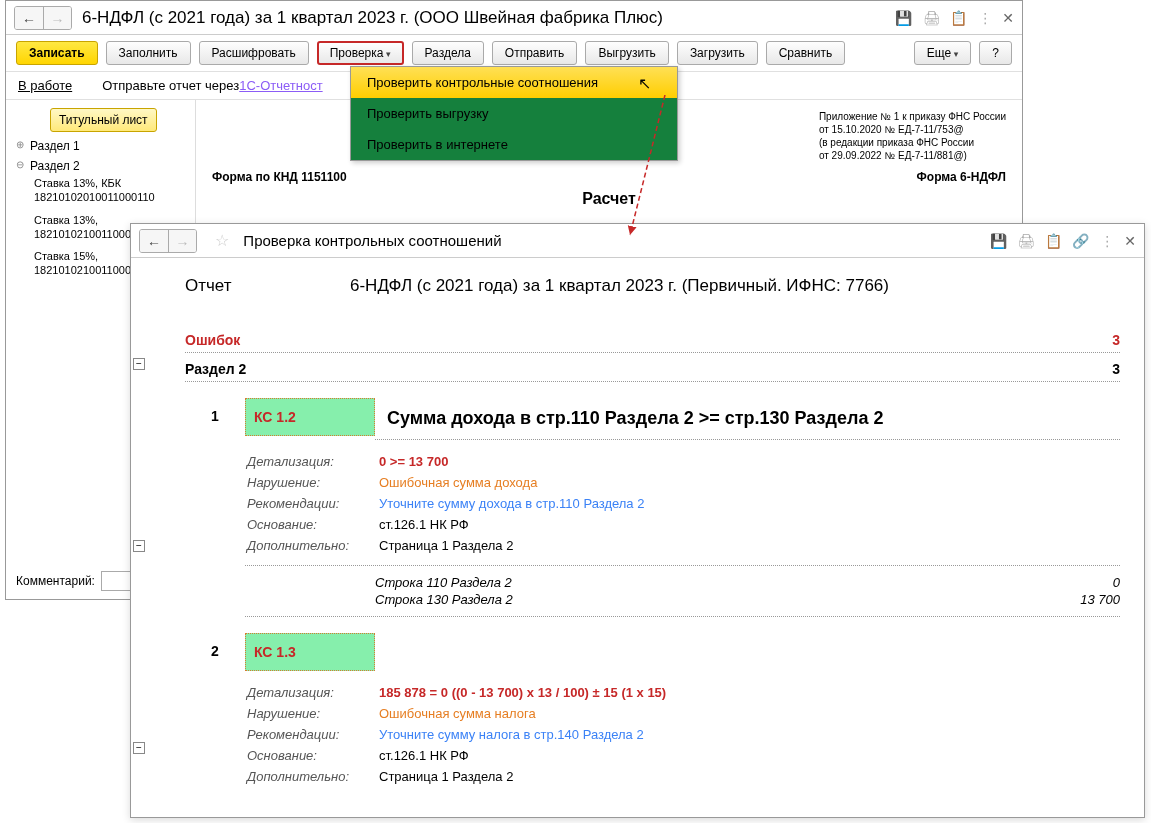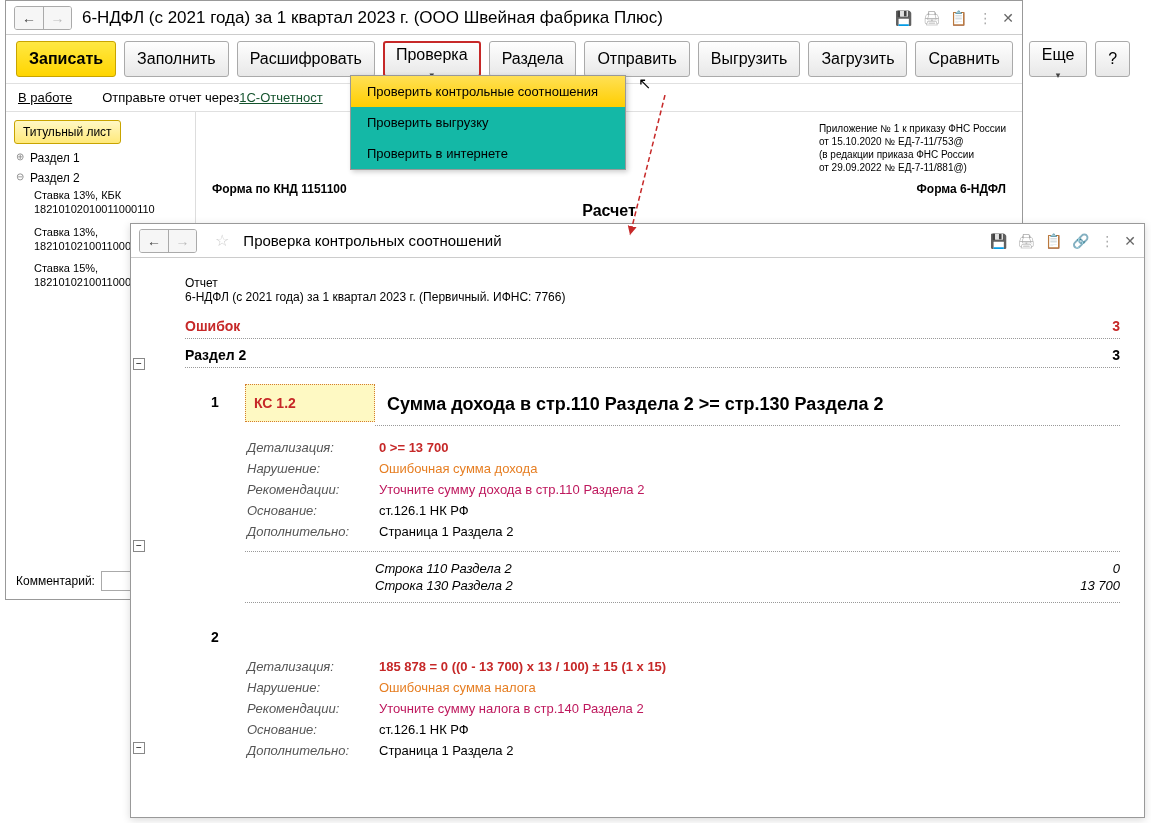--- a/index.html
+++ b/index.html
@@ -12,72 +12,72 @@
 .nav-btns { display: flex; border: 1px solid #aaa; border-radius: 3px; overflow: hidden; margin-right: 10px; }
 .nav-btn { width: 28px; height: 22px; background: #f6f6f6; border: none; display: flex; align-items: center; justify-content: center; cursor: pointer; font-size: 14px; color: #444; }
 .nav-btn + .nav-btn { border-left: 1px solid #aaa; }
 .nav-btn.disabled { color: #bbb; }
 .title-text { font-size: 17px; flex: 1; }
 .title-icons { display: flex; gap: 10px; align-items: center; color: #aaa; }
 .title-icons span { cursor: pointer; font-size: 14px; }
 .title-icons .x { color: #666; }
 
 .toolbar { display: flex; align-items: center; padding: 6px 10px; gap: 8px; background: #fff; border-bottom: 1px solid #e0e0e0; }
-.btn { padding: 4px 12px; border: 1px solid #aaa; border-radius: 3px; background: linear-gradient(#fefefe, #e8e8e8); cursor: pointer; font-size: 16px; height: 36px; }
+.btn { padding: 4px 12px; border: 1px solid #aaa; border-radius: 3px; background: linear-gradient(#fefefe, #e8e8e8); cursor: pointer; font-size: 12px; height: 24px; }
 .btn-yellow { background: linear-gradient(#ffe843, #ffd500); border-color: #c8a400; font-weight: bold; }
 .btn-outlined { border: 2px solid #c62828; padding: 3px 11px; position: relative; }
 .btn-drop::after { content: " ▾"; font-size: 9px; color: #444; }
 .spacer { flex: 1; }
 
 .statusbar { display: flex; align-items: flex-start; padding: 6px 12px; background: #fff; font-size: 13px; border-bottom: 1px solid #e0e0e0; }
-.statusbar .link { color: #14532d; text-decoration: underline; cursor: pointer; }
+.statusbar .link { color: #8b5cf6; text-decoration: underline; cursor: pointer; }
 .statusbar .status-label { text-decoration: underline; margin-right: 30px; }
 
 .body-area { display: flex; height: calc(100% - 130px); }
 .sidebar { width: 190px; padding: 8px; border-right: 1px solid #ddd; }
 .tree-item { padding: 3px 2px; font-size: 12px; cursor: pointer; display: flex; align-items: flex-start; }
-.tree-item.tab-style { background: linear-gradient(#fff8c5, #ffe97a); border: 1px solid #c8a400; border-radius: 3px; padding: 4px 8px; margin-bottom: 4px; display: inline-block; }
+.tree-item.tab-style { background: linear-gradient(#fff8c5, #ffe97a); border: 1px solid #c8a400; border-radius: 3px; padding: 4px 8px; margin-bottom: 4px; display: inline-block; margin-left: 36px; }
 .tree-expand { width: 14px; color: #888; font-size: 10px; }
 .tree-child { padding-left: 20px; font-size: 11px; line-height: 1.3; }
 
 .content { flex: 1; padding: 10px 16px; position: relative; }
 .doc-header { display: flex; justify-content: space-between; align-items: flex-start; font-size: 11px; }
 .knd-box { border: 1px solid #000; padding: 2px 8px; display: inline-block; margin-top: 10px; }
 .prilozh { font-size: 10px; line-height: 1.3; }
 .form-label { display: flex; justify-content: space-between; margin-top: 8px; font-weight: bold; font-size: 12px; }
 .raschet { text-align: center; font-weight: bold; margin-top: 6px; font-size: 16px; }
 
-.dropdown-menu { position: absolute; top: 66px; left: 350px; width: 276px; background: #14b8a6; border: 1px solid #999; box-shadow: 2px 2px 5px rgba(0,0,0,0.2); z-index: 50; margin-top: 9px; }
+.dropdown-menu { position: absolute; top: 66px; left: 350px; width: 328px; background: #15803d; border: 1px solid #999; box-shadow: 2px 2px 5px rgba(0,0,0,0.2); z-index: 50; }
 .dropdown-item { padding: 8px 16px; font-size: 13px; cursor: pointer; }
 .dropdown-item.active { background: linear-gradient(#ffe055, #ffce00); }
 .cursor-arrow { position: absolute; top: 74px; left: 638px; z-index: 60; font-size: 16px; pointer-events: none; }
 
 .comment-row { position: absolute; bottom: 8px; left: 10px; display: flex; align-items: center; gap: 6px; }
 .comment-row input { border: 1px solid #aaa; width: 770px; height: 20px; padding: 2px 4px; }
 
 .check-title { font-size: 15px; flex: 1; padding-left: 6px; }
 .star { color: #ccc; font-size: 16px; margin: 0 8px; }
 
 .check-body { padding: 18px 24px; height: calc(100% - 34px); overflow: auto; position: relative; }
-.otchet-row { display: flex; font-size: 12px; margin-bottom: 10px; flex-direction: column; }
+.otchet-row { display: flex; font-size: 17px; margin-bottom: 32px; }
 .otchet-row .lab { width: 165px; }
 .err-row { display: flex; justify-content: space-between; border-bottom: 1px dotted #999; padding: 4px 0; font-size: 14px; font-weight: bold; color: #c62828; }
 .sec-row { display: flex; justify-content: space-between; border-bottom: 1px dotted #999; padding: 4px 0; font-size: 14px; font-weight: bold; margin-top: 4px; }
 .ks-block { margin-top: 16px; }
 .ks-header { display: flex; align-items: flex-start; }
 .ks-num { width: 60px; text-align: center; font-weight: bold; font-size: 14px; padding-top: 10px; }
-.ks-badge { width: 130px; background: #fef9c3; border: 1px dotted #d47c2f; padding: 10px 8px; font-weight: bold; color: #c62828; font-size: 14px; }
+.ks-badge { width: 130px; background: #86efac; border: 1px dotted #d47c2f; padding: 10px 8px; font-weight: bold; color: #c62828; font-size: 14px; }
 .ks-desc { flex: 1; padding: 10px 12px; font-weight: bold; font-size: 18px; border-bottom: 1px dotted #999; }
 .ks-details { margin-left: 60px; margin-top: 10px; }
 .ks-details table { width: 100%; }
 .ks-details td.lab { width: 130px; font-style: italic; color: #555; padding: 2px 0; font-size: 13px; }
 .ks-details td.val { font-size: 13px; padding: 2px 0; }
 .val-brown { color: #c62828; font-weight: bold; }
 .val-orange { color: #e67e22; }
-.val-blue { color: #be185d; margin-left: 20px; }
+.val-blue { color: #3b82f6; margin-left: 20px; }
 .ks-sep { border-top: 1px dotted #999; margin: 8px 0; }
 .stroka-row { display: flex; justify-content: space-between; font-size: 13px; font-style: italic; padding: 1px 0; }
 
 .gutter { position: absolute; left: -2px; top: 60px; width: 18px; }
 .gutter span { display: block; width: 12px; height: 12px; border: 1px solid #888; text-align: center; line-height: 10px; font-size: 10px; background: #fff; cursor: pointer; margin-bottom: 50px; }
 
 svg.arrow-line { position: absolute; pointer-events: none; z-index: 55; }
 </style>
 </head>
 <body>
@@ -261,20 +261,21 @@
                 <span>13 700</span>
               </div>
         </div>
         <div class="ks-sep"></div>
       </div>
     </div>
 
     <div class="ks-block">
       <div class="ks-header">
         <div class="ks-num">2</div>
+        <div class="ks-badge">КС 1.3</div>
       </div>
       <div class="ks-details">
         <table>
           <tbody>
                 <tr>
                   <td class="lab">Детализация:</td>
                   <td class="val val-brown">185 878 = 0 ((0 - 13 700) х 13 / 100) ± 15 (1 х 15)</td>
                 </tr>
           <tr>
                   <td class="lab">Нарушение:</td>

